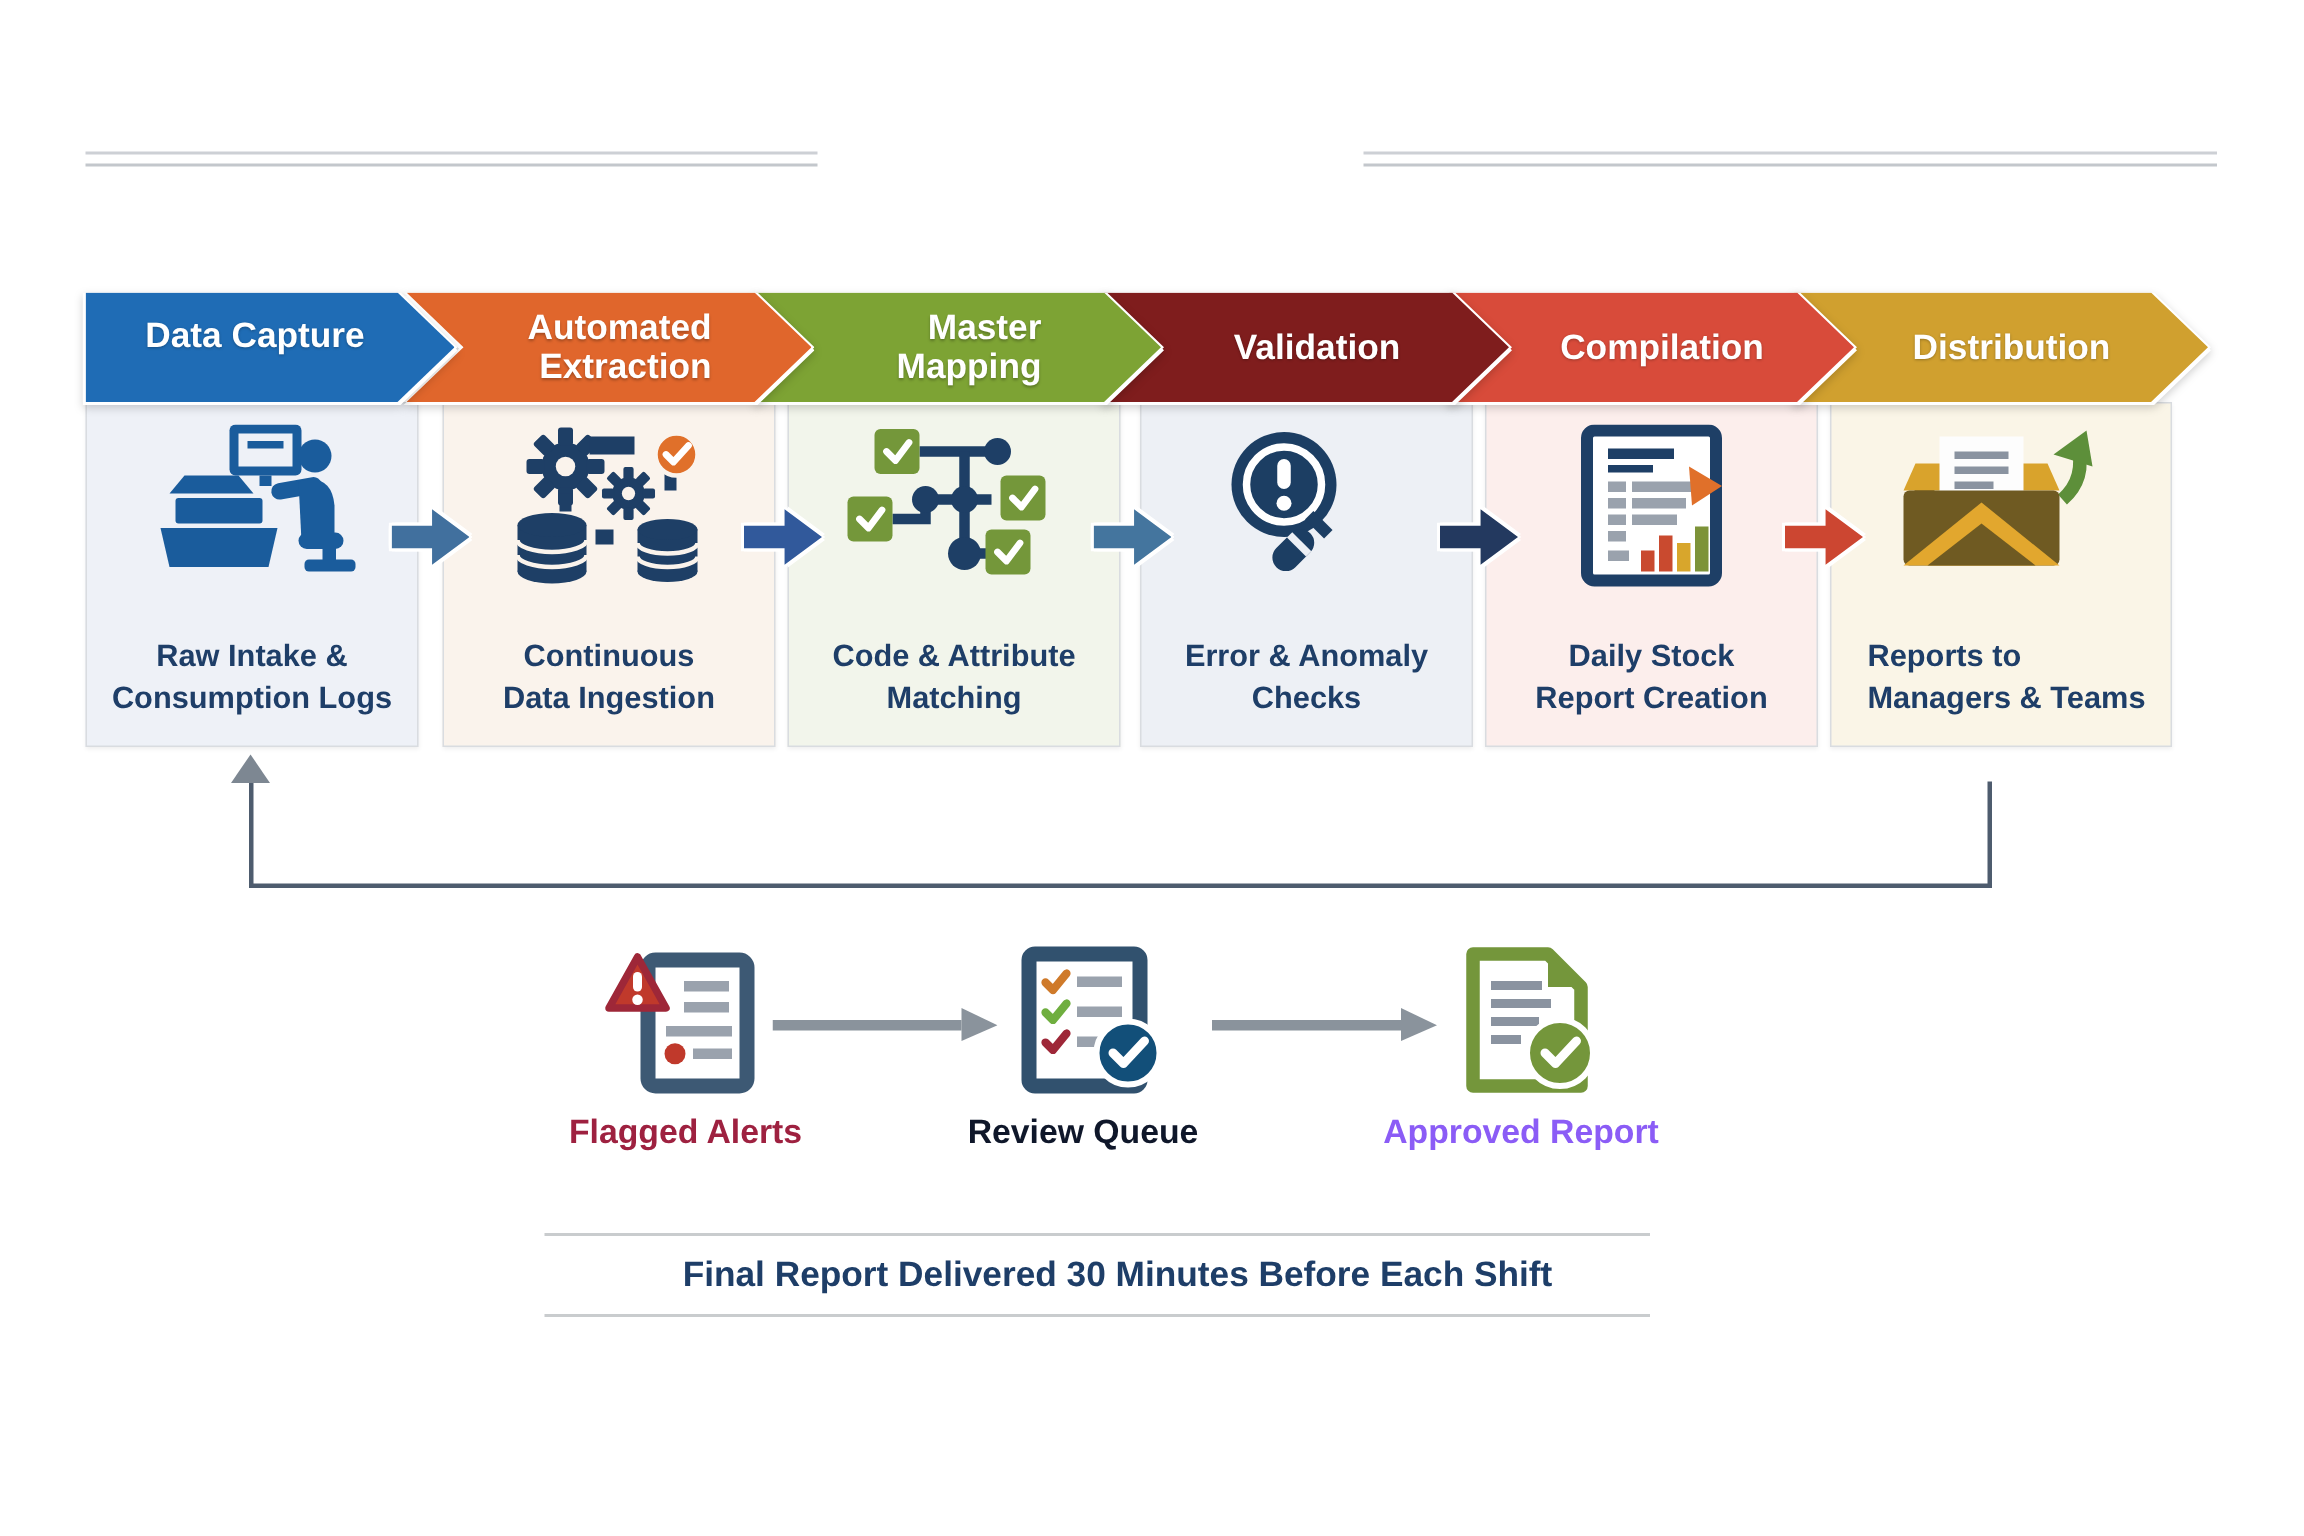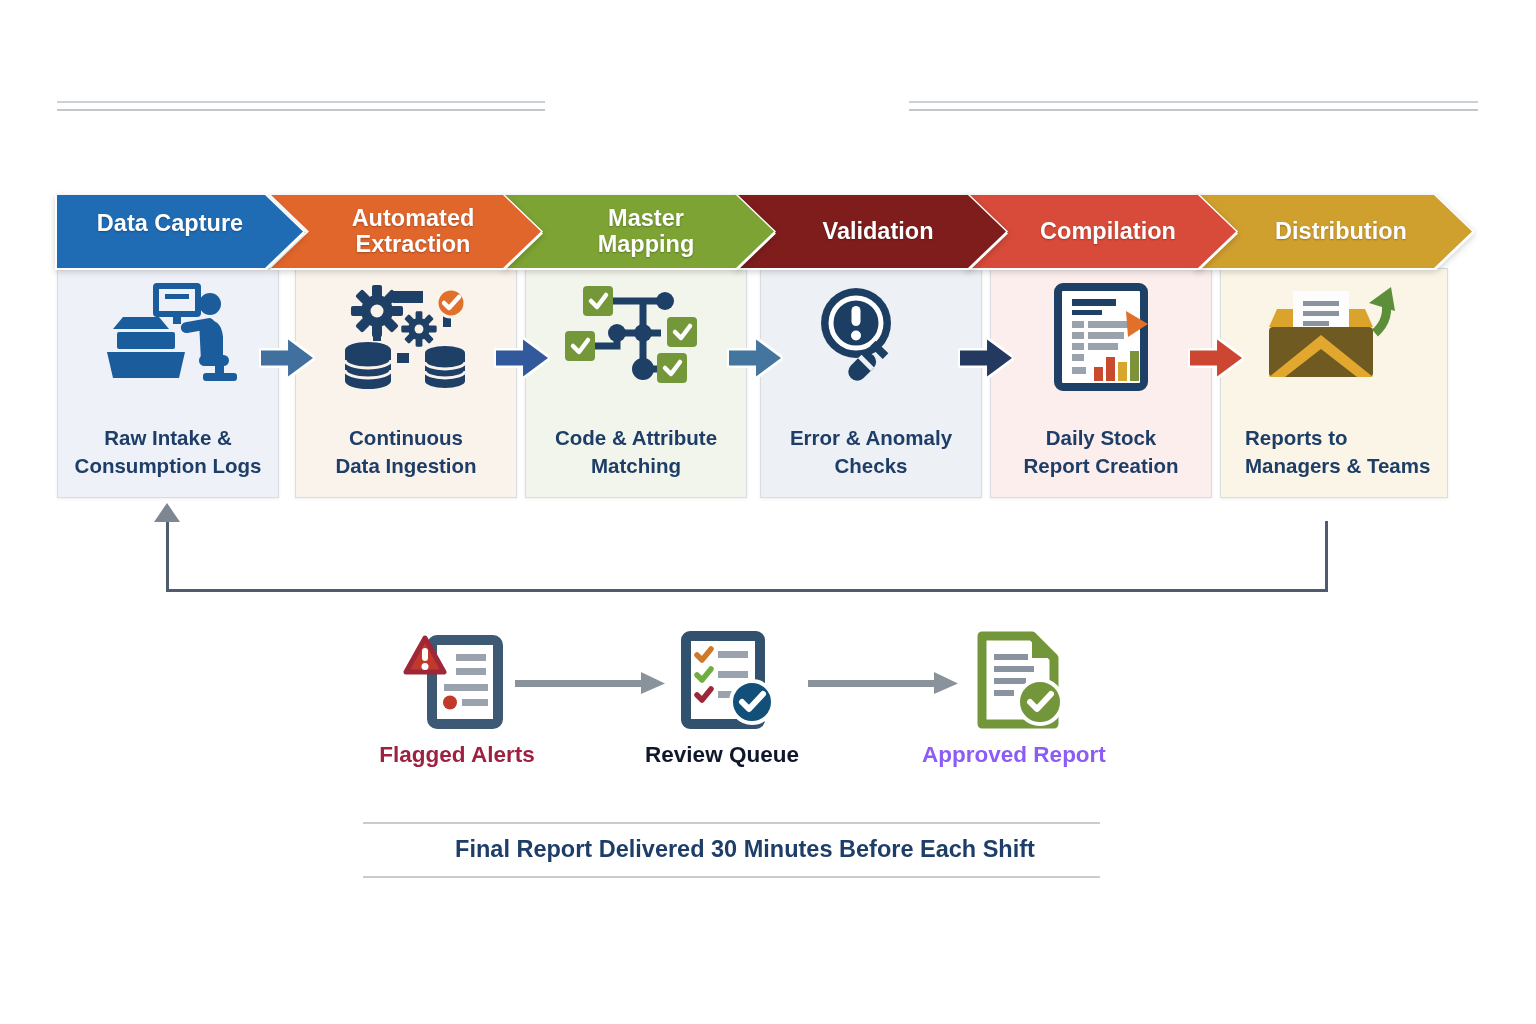--- a/index.html
+++ b/index.html
@@ -71,25 +71,25 @@
 
 <div id="canvas">
 
   <div class="dbl-line" style="left:57px;top:101px;width:488px;"></div>
   <div class="dbl-line" style="left:909px;top:101px;width:569px;"></div>
 
   <div class="chev-wrap" style="left:57px;width:246px;z-index:26;">
     <div class="chev first" style="background: rgb(31, 108, 181);">Data Capture</div>
   </div>
   <div class="chev-wrap" style="left:271px;width:270px;z-index:25;">
-    <div class="chev" style="background: rgb(224, 102, 44);">Automated
+    <div class="chev" style="background: rgb(224, 102, 44); text-align: right;">Automated
 Extraction</div>
   </div>
   <div class="chev-wrap" style="left:504px;width:270px;z-index:24;">
-    <div class="chev" style="background: rgb(125, 163, 52);">Master
+    <div class="chev" style="background: rgb(125, 163, 52); text-align: right;">Master
 Mapping</div>
   </div>
   <div class="chev-wrap" style="left:736px;width:270px;z-index:23;">
     <div class="chev" style="background: #7f1d1d;">Validation</div>
   </div>
   <div class="chev-wrap" style="left:966px;width:270px;z-index:22;">
     <div class="chev" style="background: rgb(216, 75, 58);">Compilation</div>
   </div>
   <div class="chev-wrap" style="left:1196px;width:276px;z-index:21;">
     <div class="chev" style="background: rgb(208, 160, 47);">Distribution</div>

